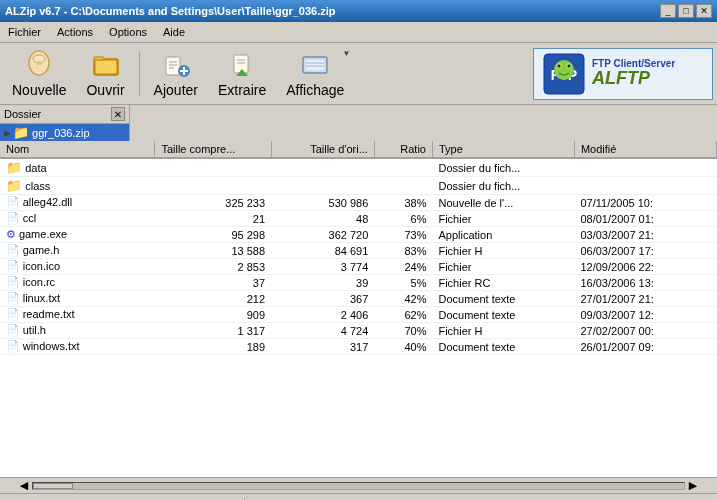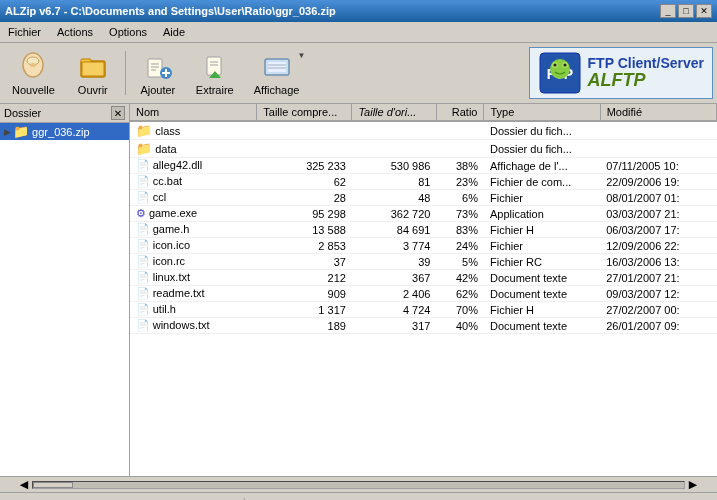--- a/index.html
+++ b/index.html
@@ -71,21 +71,21 @@
       min-width: 52px;
     }
     .toolbar-icon {
       width: 32px;
       height: 32px;
       display: flex;
       align-items: center;
       justify-content: center;
     }
     .toolbar-label {
-      font-size: 11px;
+      font-size: 14px;
       margin-top: 1px;
     }
     .toolbar-sep {
       width: 1px;
       height: 44px;
       background: #a0a0a0;
       margin: 0 2px;
     }
     
     .ftp-banner {
@@ -101,35 +101,36 @@
     .ftp-logo {
       width: 44px;
       height: 44px;
       margin-right: 6px;
     }
     .ftp-text {
       display: flex;
       flex-direction: column;
     }
     .ftp-title {
-      font-size: 14px;
+      font-size: 10px;
       color: #2244aa;
       font-weight: bold;
     }
     .ftp-name {
       font-size: 18px;
       font-weight: bold;
       color: #4d7c0f;
       font-style: italic;
       line-height: 1.1;
     }
     
     .main-content {
       display: flex;
       height: calc(500px - 22px - 24px - 60px - 22px);
+      flex-direction: column;
     }
     
     .sidebar {
       width: 130px;
       border-right: 1px solid #a0a0a0;
       background: white;
       overflow-y: auto;
     }
     .sidebar-header {
       background: #d4d0c8;
@@ -233,21 +234,21 @@
     }
     
     .icon-folder { color: #f0c040; font-size: 13px; margin-right: 3px; }
     
     .tree-arrow { font-size: 9px; margin-right: 2px; color: #444; }
   </style>
 </head>
 <body>
 
 <div class="title-bar">
-  <span class="title-bar-text">ALZip v6.7 - C:\Documents and Settings\User\Ratio\ggr_036.zip</span>
+  <span class="title-bar-text">ALZip v6.7 - C:\Documents and Settings\User\Taille\ggr_036.zip</span>
   <div class="title-bar-controls">
     <div class="title-btn">_</div>
     <div class="title-btn">□</div>
     <div class="title-btn">✕</div>
   </div>
 </div>
 
 <div class="menu-bar">
   <div class="menu-item">Fichier</div>
   <div class="menu-item">Actions</div>
@@ -355,62 +356,54 @@
       <span>ggr_036.zip</span>
     </div>
   </div>
 
   <div class="file-list">
     <table class="file-table">
       <thead>
         <tr>
           <th style="min-width:120px;">Nom</th>
           <th style="min-width:90px; text-align:left;">Taille compre...</th>
-          <th style="min-width:80px; text-align:left;font-style:italic;">Taille d'ori...</th>
+          <th style="min-width:80px; text-align:right;">Taille d'ori...</th>
           <th style="min-width:45px; text-align:right;">Ratio</th>
           <th style="min-width:110px;">Type</th>
           <th style="min-width:110px;">Modifié</th>
         </tr>
       </thead>
       <tbody id="file-tbody">
       <tr>
-    <td><span style="color:#f0c040;font-size:13px;margin-right:3px;">📁</span><span>class</span></td>
+    <td><span style="color:#f0c040;font-size:13px;margin-right:3px;">📁</span><span>data</span></td>
     <td class="td-num"></td>
     <td class="td-num"></td>
     <td class="td-num"></td>
     <td>Dossier du fich...</td>
     <td></td>
   </tr>
           <tr>
-    <td><span style="color:#f0c040;font-size:13px;margin-right:3px;">📁</span><span>data</span></td>
+    <td><span style="color:#f0c040;font-size:13px;margin-right:3px;">📁</span><span>class</span></td>
     <td class="td-num"></td>
     <td class="td-num"></td>
     <td class="td-num"></td>
     <td>Dossier du fich...</td>
     <td></td>
   </tr>
           <tr>
     <td><span style="color:#8888aa;font-size:11px;margin-right:3px;">📄</span><span>alleg42.dll</span></td>
     <td class="td-num">325 233</td>
     <td class="td-num">530 986</td>
     <td class="td-num">38%</td>
-    <td>Affichage de l'...</td>
+    <td>Nouvelle de l'...</td>
     <td>07/11/2005 10:</td>
   </tr>
           <tr>
-    <td><span style="color:#8888aa;font-size:11px;margin-right:3px;">📄</span><span>cc.bat</span></td>
-    <td class="td-num">62</td>
-    <td class="td-num">81</td>
-    <td class="td-num">23%</td>
-    <td>Fichier de com...</td>
-    <td>22/09/2006 19:</td>
-  </tr>
-          <tr>
     <td><span style="color:#8888aa;font-size:11px;margin-right:3px;">📄</span><span>ccl</span></td>
-    <td class="td-num">28</td>
+    <td class="td-num">21</td>
     <td class="td-num">48</td>
     <td class="td-num">6%</td>
     <td>Fichier</td>
     <td>08/01/2007 01:</td>
   </tr>
           <tr>
     <td><span style="color:#4444cc;font-size:11px;margin-right:3px;">⚙</span><span>game.exe</span></td>
     <td class="td-num">95 298</td>
     <td class="td-num">362 720</td>
     <td class="td-num">73%</td>

